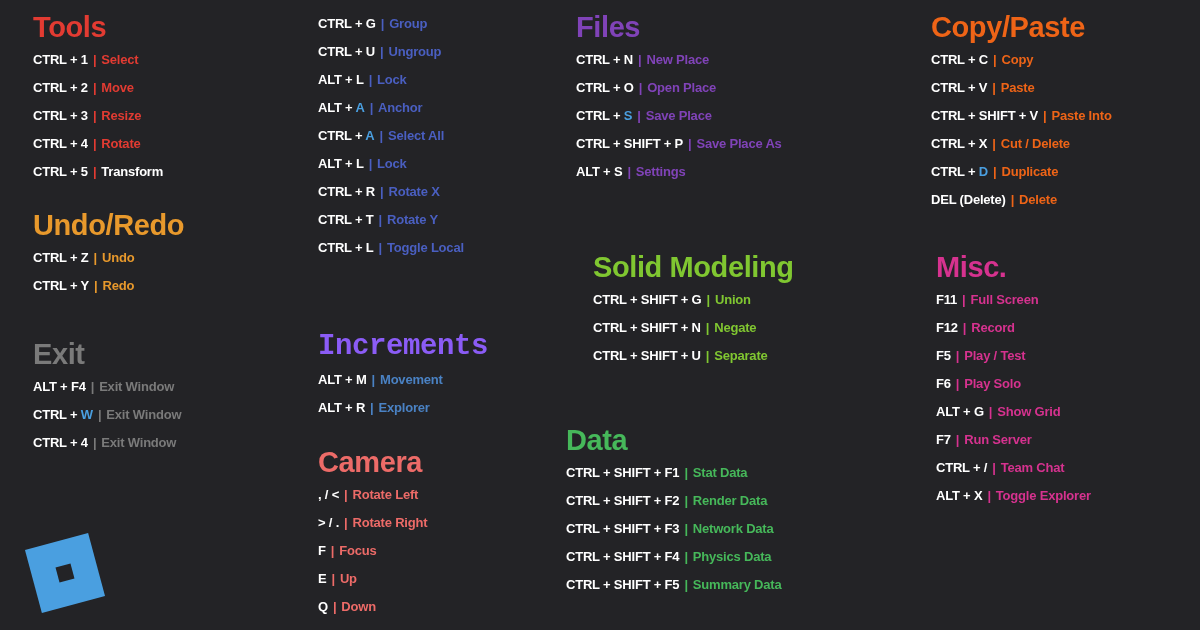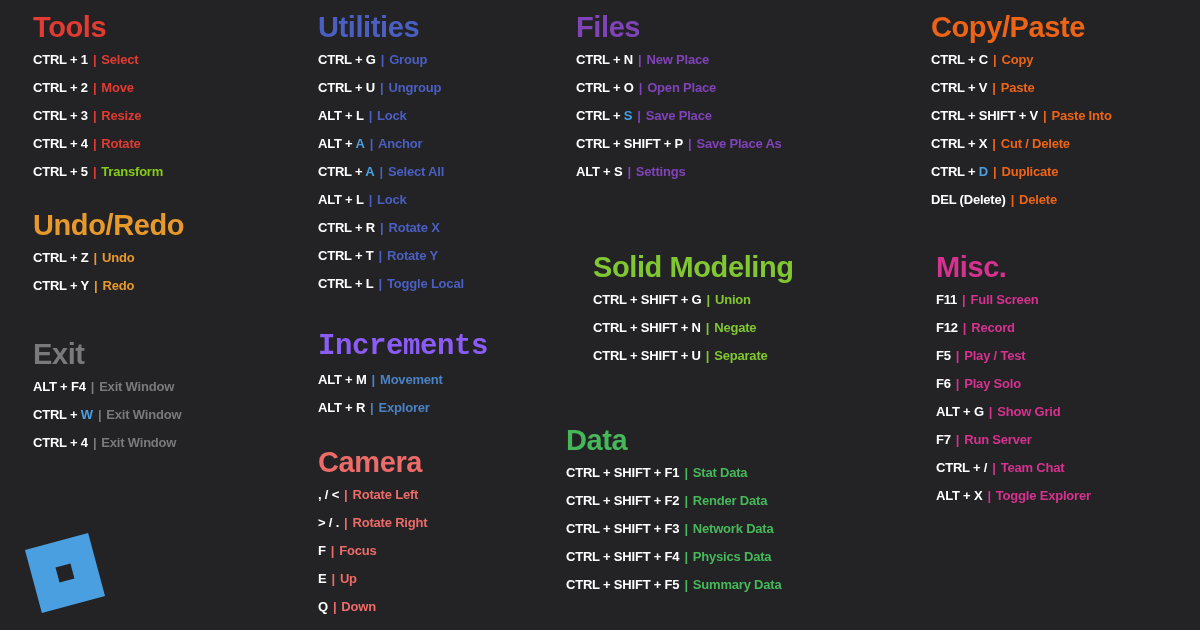--- a/index.html
+++ b/index.html
@@ -80,21 +80,21 @@
 <div id="canvas">
   <div id="sections-root">
       <div class="section" style="left: 15px; top: 10px;">
         <div class="accent-bar" style="background: rgb(226, 59, 50);"></div>
         <div class="sec-body">
           <div class="sec-title" style="color: rgb(226, 59, 50);">Tools</div>
           <div class="row"><span class="keys">CTRL + 1</span><span class="sep" style="color: rgb(226, 59, 50);">|</span><span class="action" style="color: rgb(226, 59, 50);">Select</span></div>
           <div class="row"><span class="keys">CTRL + 2</span><span class="sep" style="color: rgb(226, 59, 50);">|</span><span class="action" style="color: rgb(226, 59, 50);">Move</span></div>
           <div class="row"><span class="keys">CTRL + 3</span><span class="sep" style="color: rgb(226, 59, 50);">|</span><span class="action" style="color: rgb(226, 59, 50);">Resize</span></div>
           <div class="row"><span class="keys">CTRL + 4</span><span class="sep" style="color: rgb(226, 59, 50);">|</span><span class="action" style="color: rgb(226, 59, 50);">Rotate</span></div>
-          <div class="row"><span class="keys">CTRL + 5</span><span class="sep" style="color: rgb(226, 59, 50);">|</span><span class="action" style="color: #84cc16;">Transform</span></div>
+          <div class="row"><span class="keys">CTRL + 5</span><span class="sep" style="color: rgb(226, 59, 50);">|</span><span class="action" style="color: #ffffff;">Transform</span></div>
         </div>
       </div>
       <div class="section" style="left: 15px; top: 208px;">
         <div class="accent-bar" style="background: rgb(232, 153, 44);"></div>
         <div class="sec-body">
           <div class="sec-title" style="color: rgb(232, 153, 44);">Undo/Redo</div>
           <div class="row"><span class="keys">CTRL + Z</span><span class="sep" style="color: rgb(232, 153, 44);">|</span><span class="action" style="color: rgb(232, 153, 44);">Undo</span></div>
           <div class="row"><span class="keys">CTRL + Y</span><span class="sep" style="color: rgb(232, 153, 44);">|</span><span class="action" style="color: rgb(232, 153, 44);">Redo</span></div>
         </div>
       </div>
@@ -103,21 +103,20 @@
         <div class="sec-body">
           <div class="sec-title" style="color: rgb(122, 122, 122);">Exit</div>
           <div class="row"><span class="keys">ALT + F4</span><span class="sep" style="color: rgb(122, 122, 122);">|</span><span class="action" style="color: rgb(122, 122, 122);">Exit Window</span></div>
           <div class="row"><span class="keys"><span>CTRL + </span><span class="hl" style="color: rgb(74, 159, 224);">W</span><span></span></span><span class="sep" style="color: rgb(122, 122, 122);">|</span><span class="action" style="color: rgb(122, 122, 122);">Exit Window</span></div>
           <div class="row"><span class="keys">CTRL + 4</span><span class="sep" style="color: rgb(122, 122, 122);">|</span><span class="action" style="color: rgb(122, 122, 122);">Exit Window</span></div>
         </div>
       </div>
       <div class="section" style="left: 300px; top: 10px;">
         <div class="accent-bar" style="background: rgb(74, 95, 193);"></div>
         <div class="sec-body">
-          <div class="sec-title" style="color: rgb(74, 95, 193);">Utilities</div>
           <div class="row"><span class="keys">CTRL + G</span><span class="sep" style="color: rgb(74, 95, 193);">|</span><span class="action" style="color: rgb(74, 95, 193);">Group</span></div>
           <div class="row"><span class="keys">CTRL + U</span><span class="sep" style="color: rgb(74, 95, 193);">|</span><span class="action" style="color: rgb(74, 95, 193);">Ungroup</span></div>
           <div class="row"><span class="keys">ALT + L</span><span class="sep" style="color: rgb(74, 95, 193);">|</span><span class="action" style="color: rgb(74, 95, 193);">Lock</span></div>
           <div class="row"><span class="keys"><span>ALT + </span><span class="hl" style="color: rgb(74, 159, 224);">A</span><span></span></span><span class="sep" style="color: rgb(74, 95, 193);">|</span><span class="action" style="color: rgb(74, 95, 193);">Anchor</span></div>
           <div class="row"><span class="keys"><span>CTRL + </span><span class="hl" style="color: rgb(74, 159, 224);">A</span><span></span></span><span class="sep" style="color: rgb(74, 95, 193);">|</span><span class="action" style="color: rgb(74, 95, 193);">Select All</span></div>
           <div class="row"><span class="keys">ALT + L</span><span class="sep" style="color: rgb(74, 95, 193);">|</span><span class="action" style="color: rgb(74, 95, 193);">Lock</span></div>
           <div class="row"><span class="keys">CTRL + R</span><span class="sep" style="color: rgb(74, 95, 193);">|</span><span class="action" style="color: rgb(74, 95, 193);">Rotate X</span></div>
           <div class="row"><span class="keys">CTRL + T</span><span class="sep" style="color: rgb(74, 95, 193);">|</span><span class="action" style="color: rgb(74, 95, 193);">Rotate Y</span></div>
           <div class="row"><span class="keys">CTRL + L</span><span class="sep" style="color: rgb(74, 95, 193);">|</span><span class="action" style="color: rgb(74, 95, 193);">Toggle Local</span></div>
         </div>

